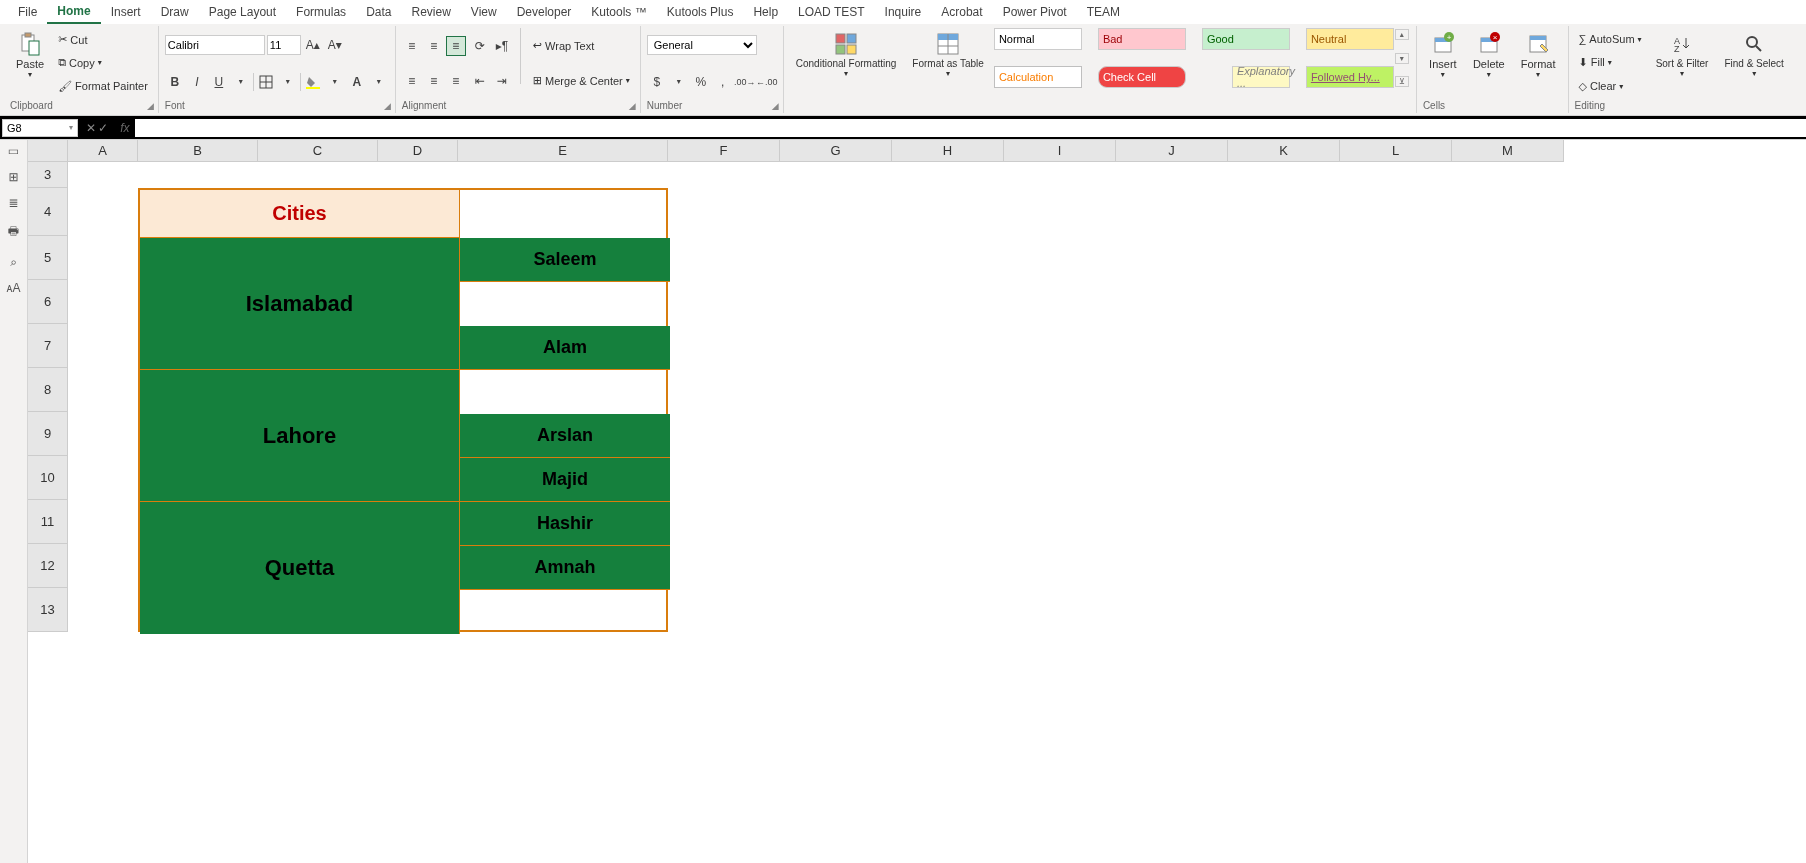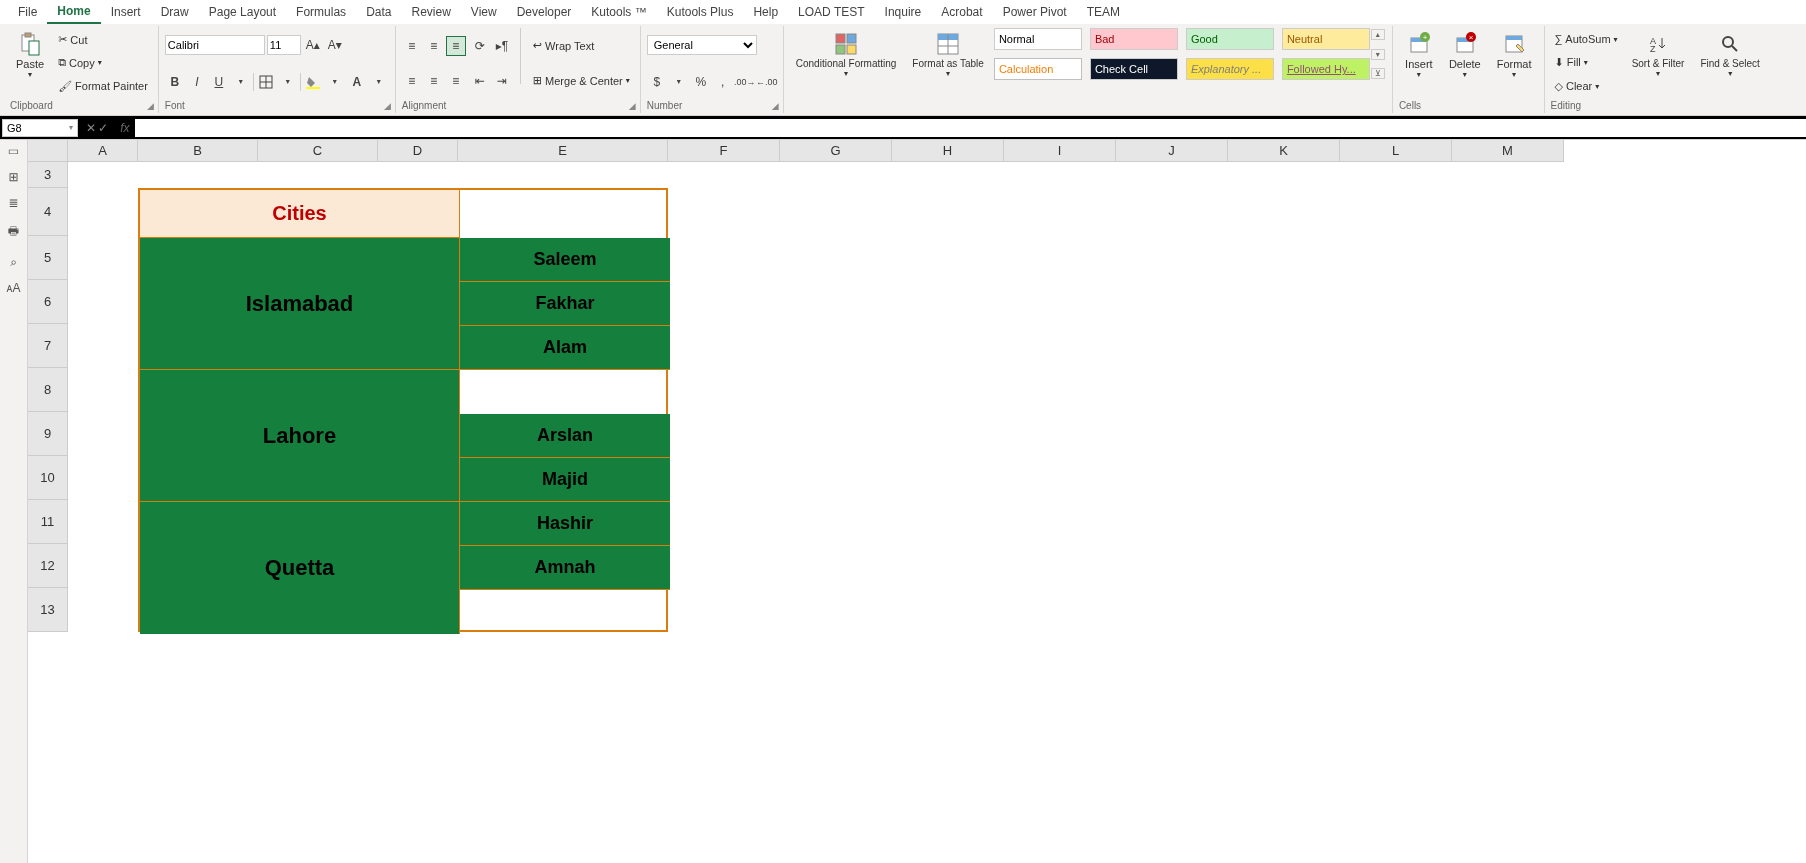--- a/index.html
+++ b/index.html
@@ -22,29 +22,29 @@
 .small-row { display: flex; align-items: center; gap: 3px; padding: 2px 4px; font-size: 11px; color: #333; cursor: pointer; white-space: nowrap; }
 .col { display: flex; flex-direction: column; justify-content: space-around; height: 100%; }
 select, .combo { font-size: 11px; border: 1px solid #ccc; background: #fff; height: 20px; padding: 0 2px; }
 .font-name { width: 100px; }
 .font-size { width: 34px; }
 .num-format { width: 110px; }
 
 .btn-square { width: 20px; height: 20px; display: inline-flex; align-items: center; justify-content: center; cursor: pointer; font-size: 12px; color: #444; }
 .btn-square.sel { background: #d4e8d9; border: 1px solid #217346; }
 
-.style-gallery { display: grid; grid-template-columns: repeat(4, 88px); grid-auto-rows: 22px; gap: 8px; }
+.style-gallery { display: grid; grid-template-columns: repeat(4, 88px); grid-auto-rows: 22px; gap: 16px; }
 .style-cell { border: 1px solid #ccc; font-size: 11px; display: flex; align-items: center; padding: 0 4px; cursor: pointer; }
 .style-normal { background: #fff; color: #000; }
 .style-bad { background: #ffc7ce; color: #9c0006; }
 .style-good { background: #c6efce; color: #006100; }
 .style-neutral { background: #ffeb9c; color: #9c5700; }
 .style-calc { background: #fff; color: #fa7d00; border: 1px solid #bfbfbf; }
-.style-check { background: #0f172a; color: #fff; }
-.style-expl { background: #fde047; color: #7f7f7f; font-style: italic; }
+.style-check { background: #ef4444; color: #fff; border-radius: 9px; }
+.style-expl { background: #fef9c3; color: #7f7f7f; font-style: italic; margin-left: 30px; }
 .style-hyper { background: #bef264; color: #954f72; text-decoration: underline; }
 .style-arrows { display: flex; flex-direction: column; justify-content: space-between; font-size: 8px; color: #666; padding: 1px; }
 .style-arrows span { cursor: pointer; border: 1px solid #ccc; width: 14px; text-align: center; }
 
 
 .formula-bar { display: flex; align-items: center; border-bottom: 1px solid #d4d4d4; height: 24px; background: #000000; }
 .name-box { width: 76px; border: 1px solid #ccc; font-size: 11px; padding: 2px 4px; margin: 0 2px; background: #fff; display: flex; justify-content: space-between; align-items: center; }
 .fx-btns { display: flex; gap: 2px; padding: 0 6px; color: #888; font-size: 12px; }
 .fx-label { font-style: italic; font-size: 12px; color: #666; padding: 0 6px; }
 .fx-input { flex: 1; border: none; font-size: 12px; padding: 2px 4px; outline: none; }
@@ -404,21 +404,20 @@
         <div class="row-h" style="height: 44px; line-height: 44px;">9</div>
         <div class="row-h" style="height: 44px; line-height: 44px;">10</div>
         <div class="row-h" style="height: 44px; line-height: 44px;">11</div>
         <div class="row-h" style="height: 44px; line-height: 44px;">12</div>
         <div class="row-h" style="height: 44px; line-height: 44px;">13</div>
       </div>
     <div class="cells" id="cells">
         <div class="data-table" style="left: 70px; top: 26px; width: 530px; height: 444px;">
           <div class="data-header" style="position: absolute; left: 0px; top: 0px; width: 320px; height: 48px;">Cities</div>
           <div class="data-cell" style="position: absolute; left: 320px; top: 48px; width: 210px; height: 44px; border-right: none;">Saleem</div>
-          <div class="data-cell" style="position: absolute; left: 320px; top: 92px; width: 210px; height: 44px; border-right: none;">Fakhar</div>
           <div class="data-cell" style="position: absolute; left: 320px; top: 136px; width: 210px; height: 44px; border-right: none;">Alam</div>
           <div class="data-cell" style="position: absolute; left: 0px; top: 48px; width: 320px; height: 132px; font-size: 22px;">Islamabad</div>
           <div class="data-cell" style="position: absolute; left: 320px; top: 224px; width: 210px; height: 44px; border-right: none;">Arslan</div>
           <div class="data-cell" style="position: absolute; left: 320px; top: 268px; width: 210px; height: 44px; border-right: none;">Majid</div>
           <div class="data-cell" style="position: absolute; left: 0px; top: 180px; width: 320px; height: 132px; font-size: 22px;">Lahore</div>
           <div class="data-cell" style="position: absolute; left: 320px; top: 312px; width: 210px; height: 44px; border-right: none;">Hashir</div>
           <div class="data-cell" style="position: absolute; left: 320px; top: 356px; width: 210px; height: 44px; border-right: none;">Amnah</div>
           <div class="data-cell" style="position: absolute; left: 0px; top: 312px; width: 320px; height: 132px; font-size: 22px; border-bottom: none;">Quetta</div>
         </div>
       </div>

